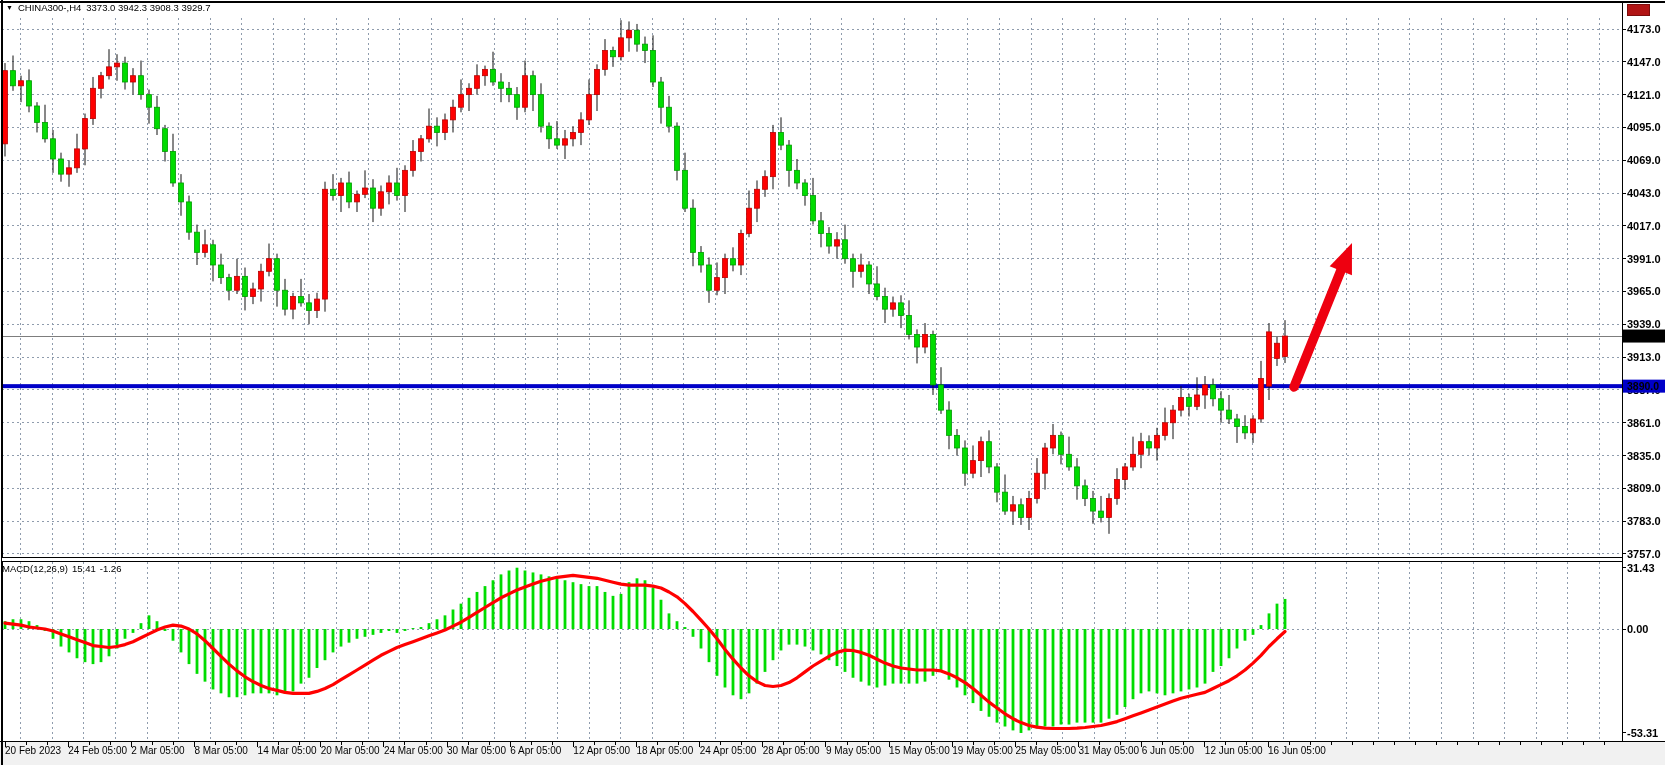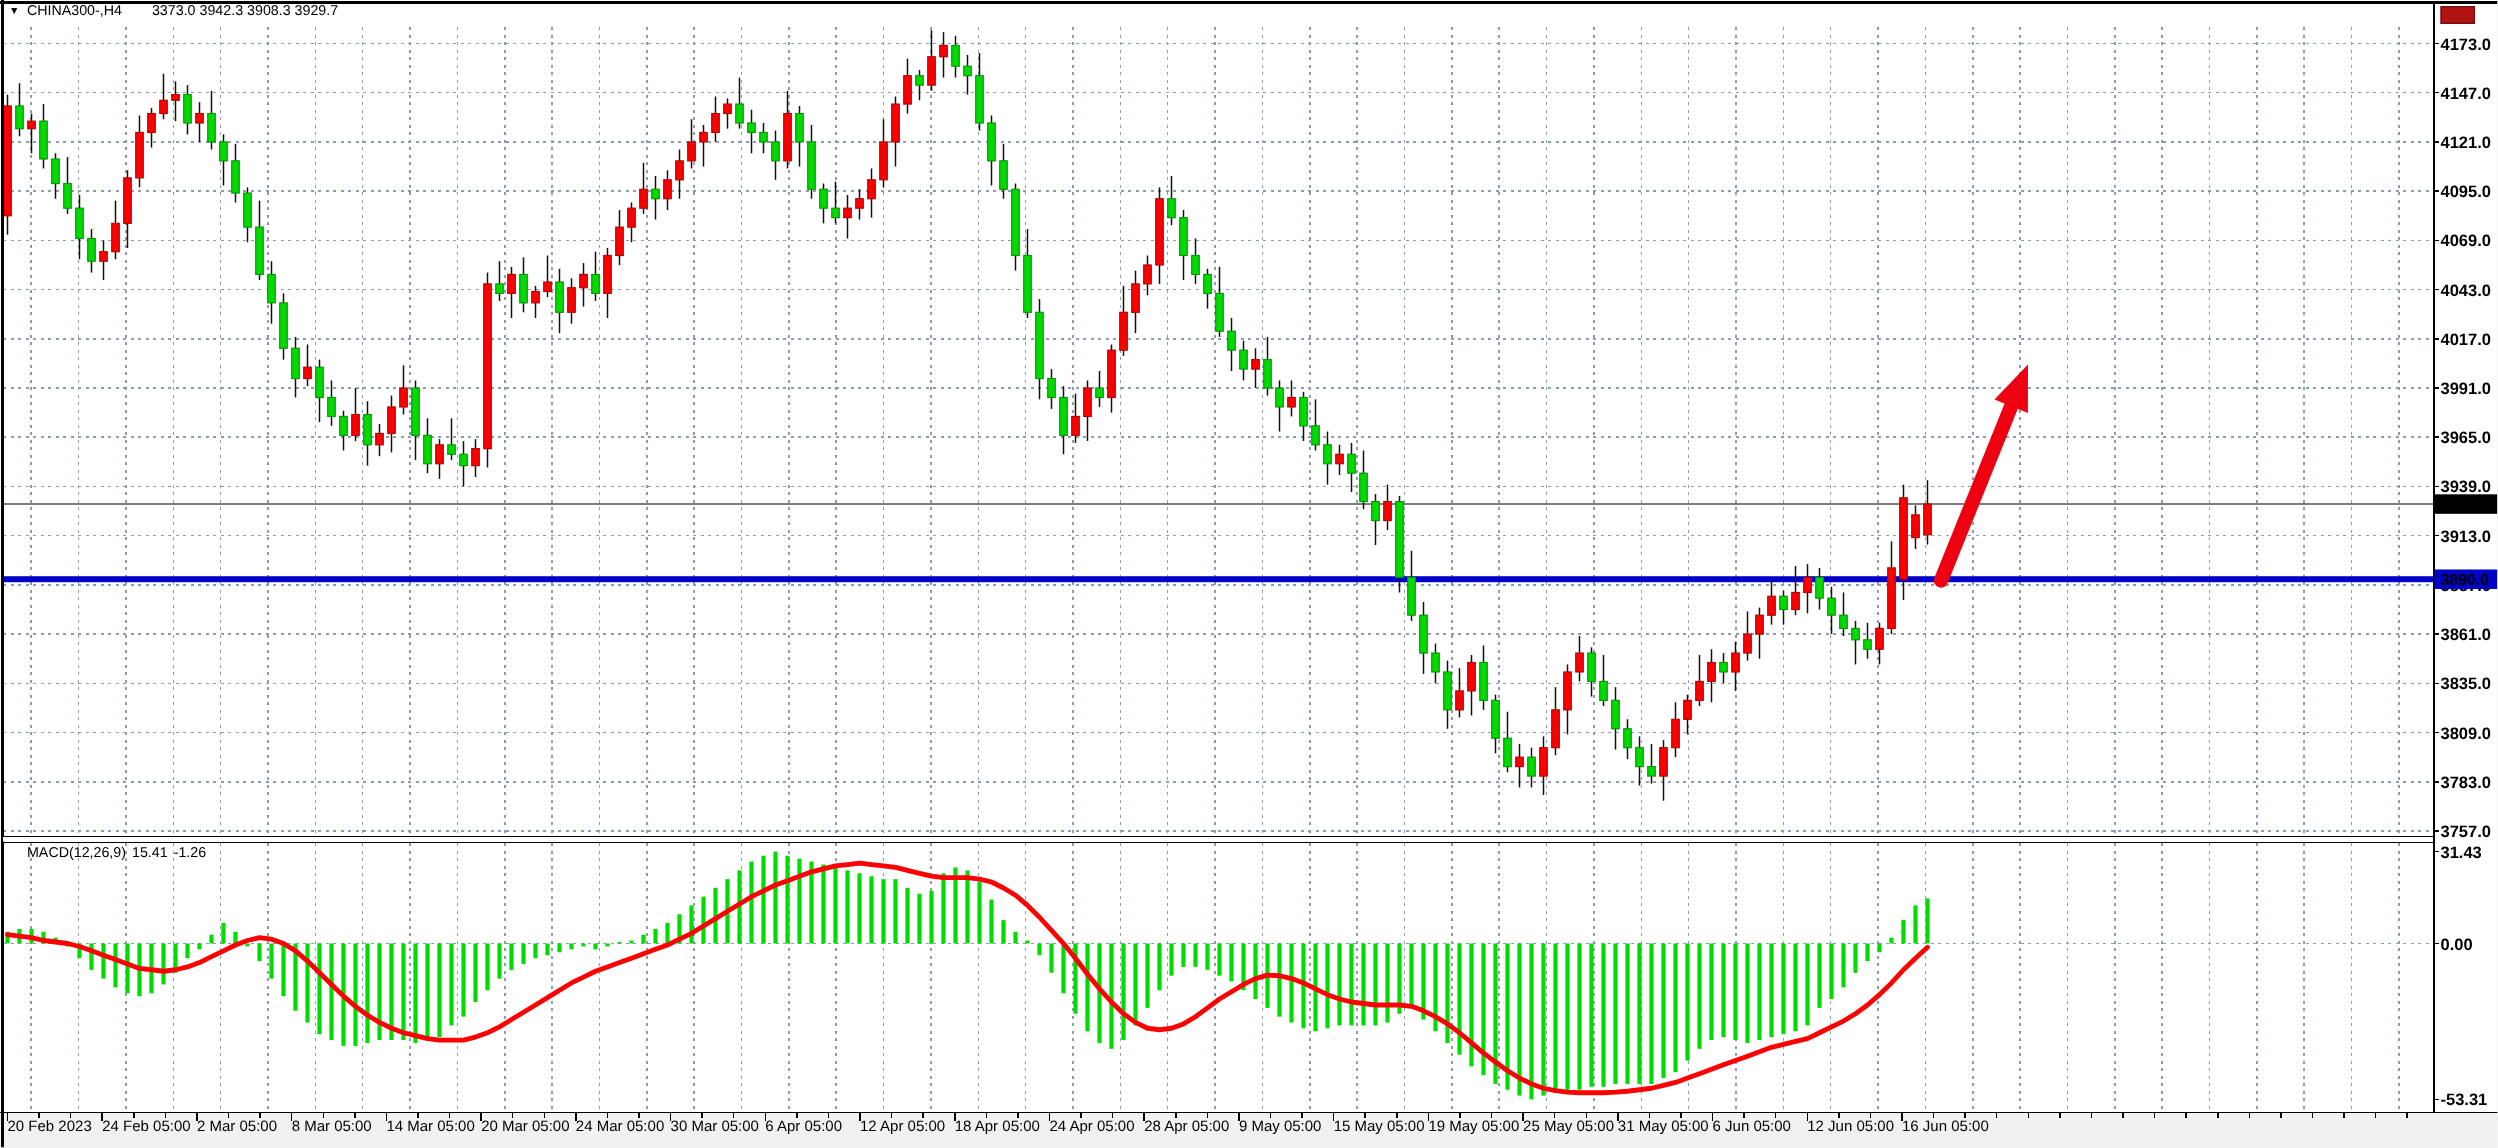--- a/index.html
+++ b/index.html
@@ -2,22 +2,22 @@
 <html><head>
 <meta charset="utf-8">
 <style>
   html,body{margin:0;padding:0;background:#e8e8e8;font-family:"Liberation Sans",sans-serif;}
   .screen{position:relative;width:1665px;height:765px;background:#ffffff;overflow:hidden;}
   .screen svg{position:absolute;left:0;top:0;}
   svg text{font-family:"Liberation Sans",sans-serif;fill:#000;}
   .overlay{position:absolute;z-index:5;white-space:nowrap;}
   .hdr{top:2px;left:6px;font-size:9.5px;color:#000;}
   .hdr .ddicon{font-size:7px;margin-right:5px;vertical-align:1px;cursor:pointer;}
-  .hdr .sym{margin-right:20px;}
-  .macdlbl{top:563px;left:18px;font-size:9.5px;color:#000;text-align:right;}
+  .hdr .sym{margin-right:5px;}
+  .macdlbl{top:563px;left:2px;font-size:9.5px;color:#000;text-align:right;}
   .macdlbl span{margin-right:4px;}
   .redbadge{top:4px;left:1627px;width:21px;height:10px;background:#b11414;border:1px solid #7d0d0d;}
 </style>
 </head>
 <body>
 
 <div class="screen">
   <svg id="chart-svg" width="1665" height="765" viewBox="0 0 1665 765">
       <g>
         <rect x="0" y="0" width="1665" height="765" fill="#ffffff"></rect>

